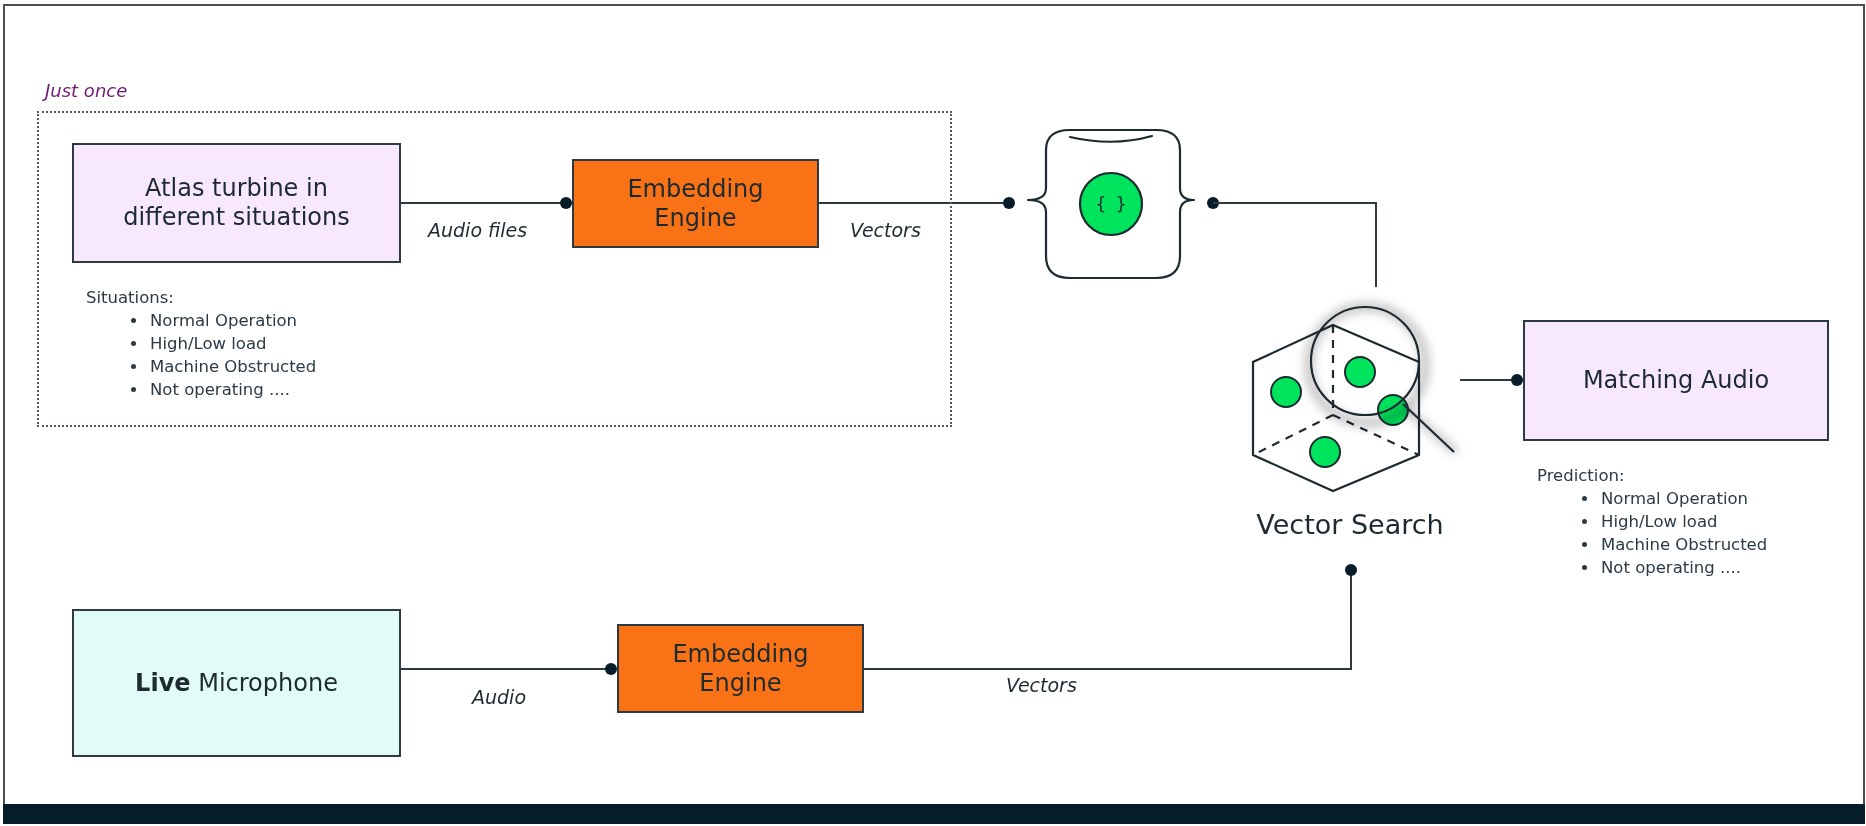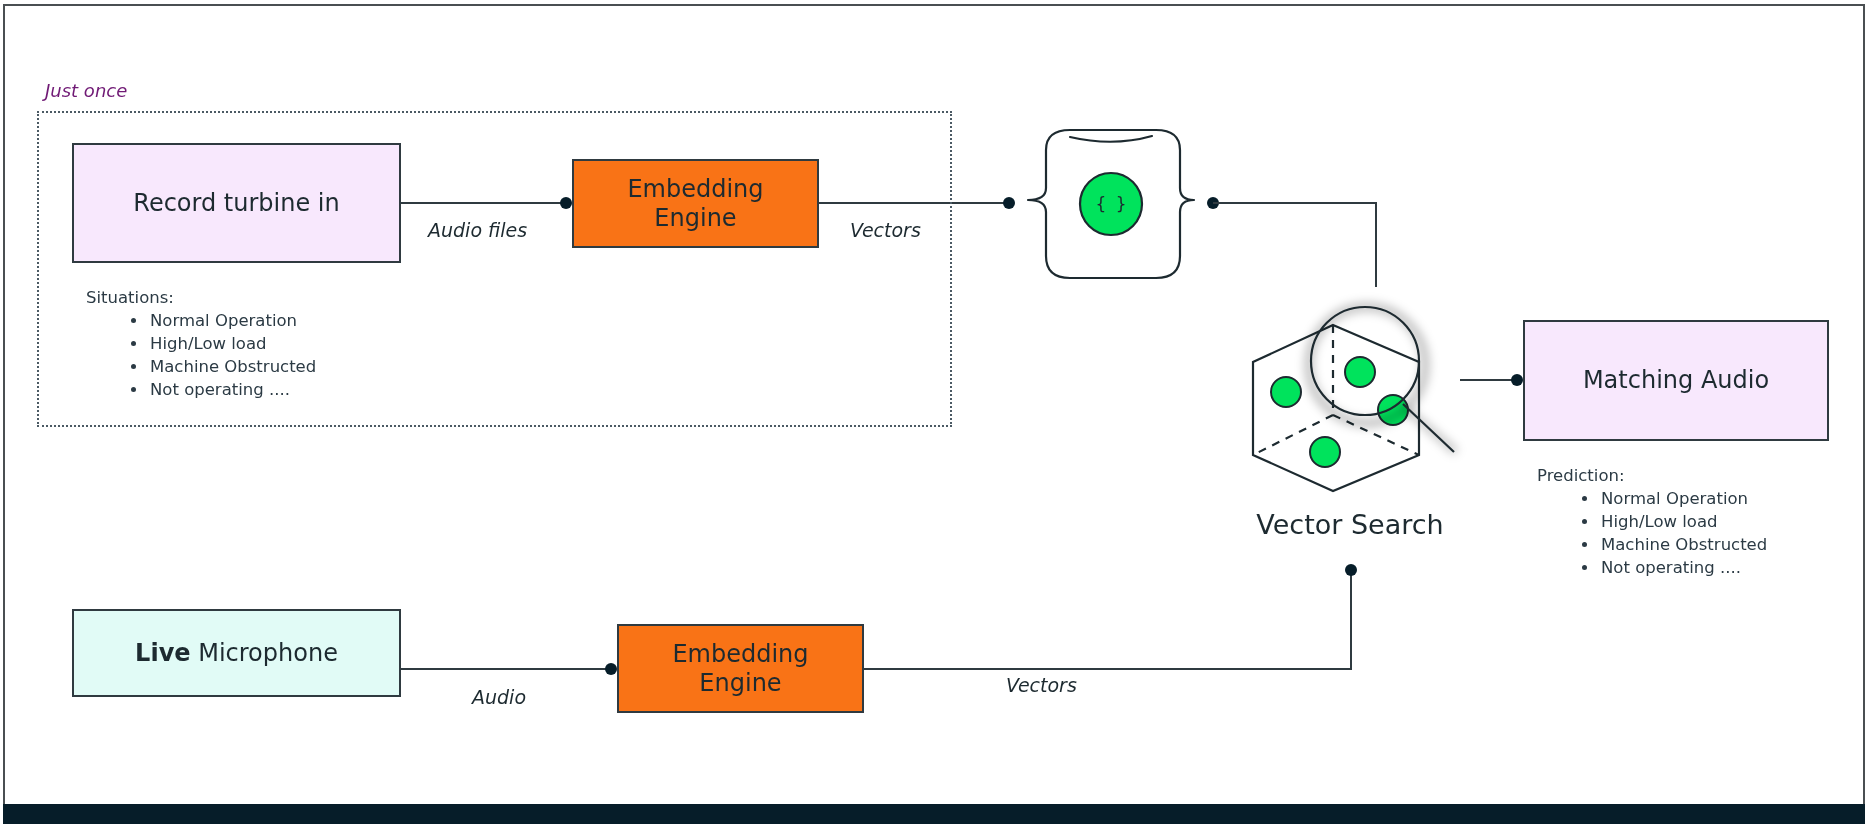--- a/index.html
+++ b/index.html
@@ -94,21 +94,22 @@
     <circle cx="1365" cy="361" r="54" fill="none" stroke="#1d2a30" stroke-width="2.2"></circle>
     <line x1="1403" y1="404" x2="1454" y2="452" stroke="#1d2a30" stroke-width="2.2"></line>
   </g>
 </svg>
 
 <div class="group-label" style="left:45px; top:80px;">Just once</div>
 <div class="dotted-group"></div>
 
 <div class="box pink" style="left:72px; top:143px; width:329px; height:120px;">
   <div class="box-label">
-    <div>Record turbine in</div>
+    <div>Atlas turbine in</div>
+    <div>different situations</div>
   </div>
 </div>
 
 <div class="list-block" style="left:86px; top:286px;">
   <div>Situations:</div>
   <ul>
     <li>Normal Operation</li>
     <li>High/Low load</li>
     <li>Machine Obstructed</li>
     <li>Not operating ....</li>
@@ -139,21 +140,21 @@
 <div class="list-block" style="left:1537px; top:464px;">
   <div>Prediction:</div>
   <ul>
     <li>Normal Operation</li>
     <li>High/Low load</li>
     <li>Machine Obstructed</li>
     <li>Not operating ....</li>
   </ul>
 </div>
 
-<div class="box mint" style="left:72px; top:609px; width:329px; height:88px;">
+<div class="box mint" style="left:72px; top:609px; width:329px; height:148px;">
   <div class="box-label">
     <span class="live-bold">Live</span><span style="white-space:pre;"> Microphone</span>
   </div>
 </div>
 
 <div class="box yellow" style="left:617px; top:624px; width:247px; height:89px;">
   <div class="engine-label">
     <div>Embedding</div>
     <div>Engine</div>
   </div>

